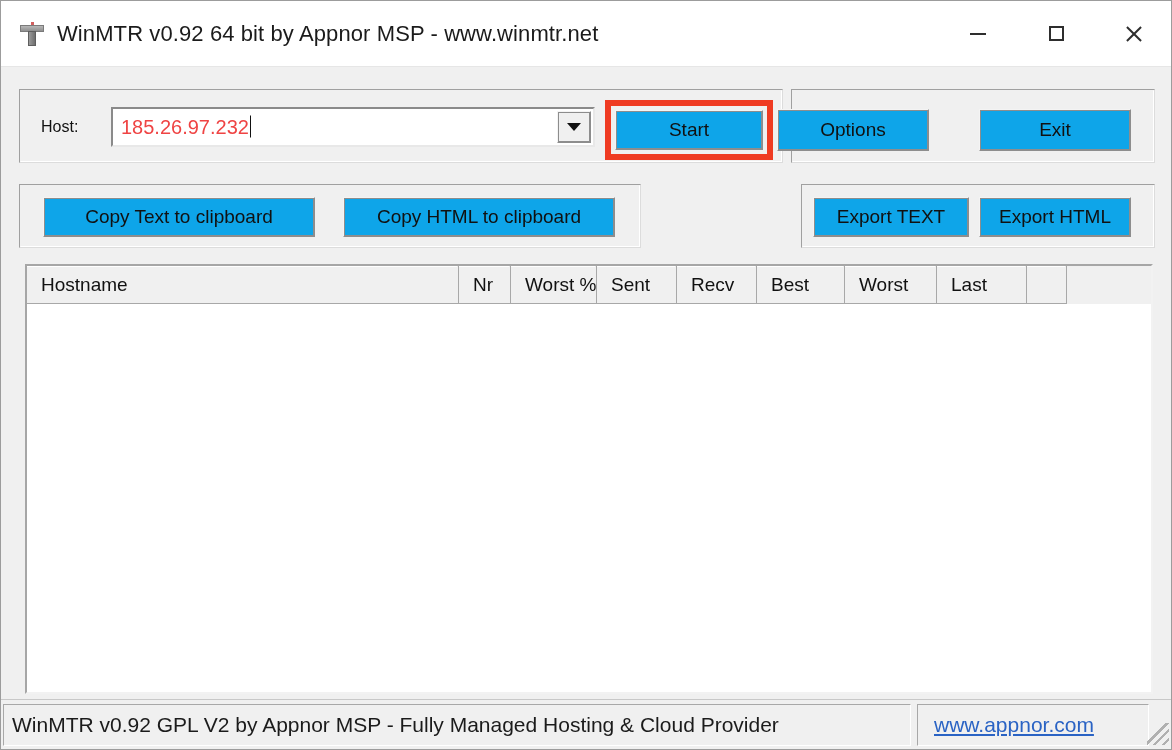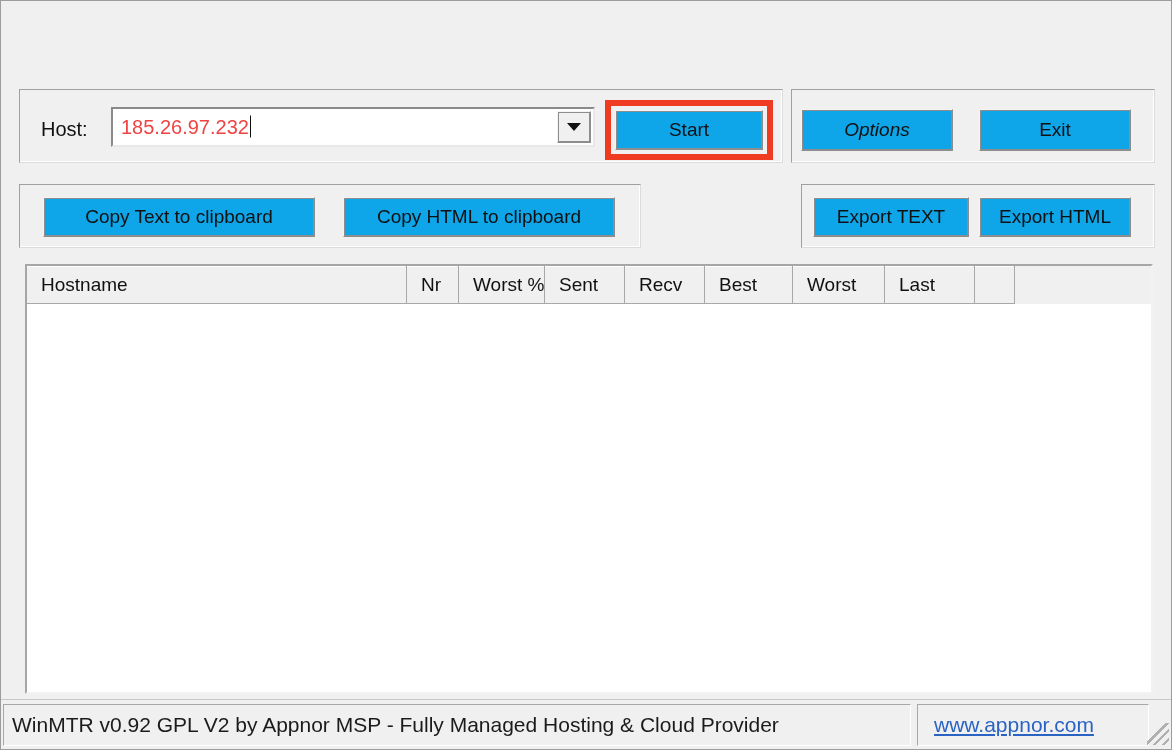--- a/index.html
+++ b/index.html
@@ -140,21 +140,21 @@
     justify-content: center;
     font-size: 19px;
     color: #111111;
     white-space: nowrap;
     cursor: default;
     user-select: none;
   }
 
   .label {
     position: absolute;
-    font-size: 20px;
+    font-size: 16px;
     color: #111111;
     white-space: nowrap;
   }
 
   
   .combo {
     position: absolute;
     box-sizing: border-box;
     background: #ffffff;
     border: 2px solid;
@@ -292,55 +292,75 @@
       linear-gradient(135deg, transparent 0 42%, #b0b0b0 42% 50%, transparent 50% 100%),
       linear-gradient(135deg, transparent 0 62%, #b0b0b0 62% 70%, transparent 70% 100%),
       linear-gradient(135deg, transparent 0 82%, #b0b0b0 82% 90%, transparent 90% 100%);
   }
 </style>
 </head>
 <body>
 
 <div class="app-window">
 
+  <div class="titlebar">
+    <div class="title-icon">
+      <div class="tower-dot"></div>
+      <div class="tower-top"></div>
+      <div class="tower-body"></div>
+    </div>
+    <div class="title-text">WinMTR v0.92 64 bit by Appnor MSP - www.winmtr.net</div>
+
+    <div class="win-buttons">
+      <div class="win-btn">
+        <span class="glyph-min"></span>
+      </div>
+      <div class="win-btn">
+        <span class="glyph-max"></span>
+      </div>
+      <div class="win-btn">
+        <span class="glyph-close"></span>
+      </div>
+    </div>
+  </div>
 
   <div class="groupbox" style="left:18px; top:88px; width:764px; height:74px;">
   </div>
 
   <div class="label" style="left:40px; top:117px;">Host:</div>
 
   <div class="combo" style="left:110px; top:106px; width:484px; height:40px;">
     <span class="combo-value">185.26.97.232<span class="caret"></span></span>
 
     <div class="combo-arrow-btn">
       <span class="arrow-down"></span>
     </div>
   </div>
 
   <div class="btn" style="left:614px; top:109px; width:148px; height:40px;">Start</div>
   <div class="start-highlight" style="left:604px; top:99px; width:168px; height:60px;"></div>
 
   <div class="groupbox" style="left:790px; top:88px; width:364px; height:74px;">
   </div>
-  <div class="btn" style="left:800px; top:108px; width:152px; height:42px;font-style:italic;">Options</div>
+  <div class="btn" style="left:776px; top:108px; width:152px; height:42px;">Options</div>
   <div class="btn" style="left:978px; top:108px; width:152px; height:42px;">Exit</div>
 
   <div class="groupbox" style="left:18px; top:183px; width:622px; height:64px;">
   </div>
   <div class="btn" style="left:42px; top:196px; width:272px; height:40px;">Copy Text to clipboard</div>
   <div class="btn" style="left:342px; top:196px; width:272px; height:40px;">Copy HTML to clipboard</div>
 
   <div class="groupbox" style="left:800px; top:183px; width:354px; height:64px;">
   </div>
   <div class="btn" style="left:812px; top:196px; width:156px; height:40px;">Export TEXT</div>
   <div class="btn" style="left:978px; top:196px; width:152px; height:40px;">Export HTML</div>
 
   <div class="listview" style="left:24px; top:263px; width:1128px; height:430px;">
     <div class="lv-header">
-        <div class="lv-col" style="width: 380px; padding-left: 14px;">
+        <div class="lv-col" style="width: 432px; padding-left: 14px;">
           <span>Hostname</span>
         </div>
         <div class="lv-col" style="width: 52px;">
           <span>Nr</span>
         </div>
         <div class="lv-col" style="width: 86px;">
           <span>Worst %</span>
         </div>
         <div class="lv-col" style="width: 80px;">
           <span>Sent</span>

